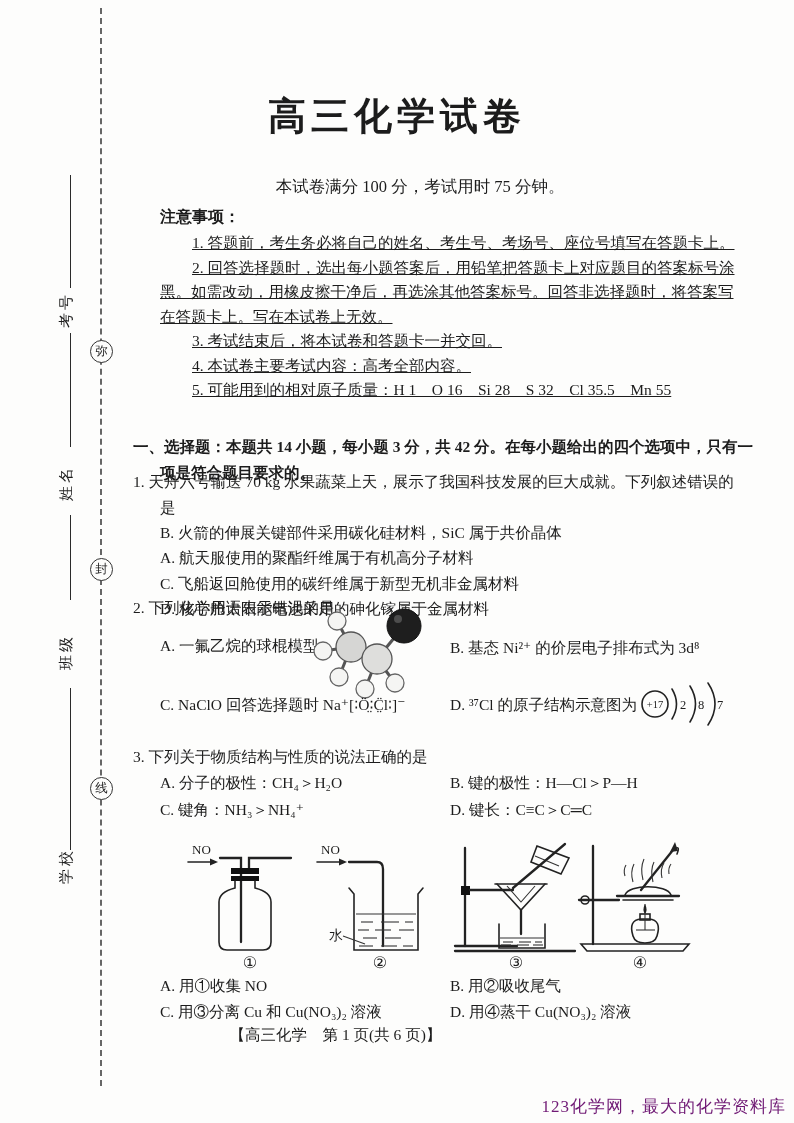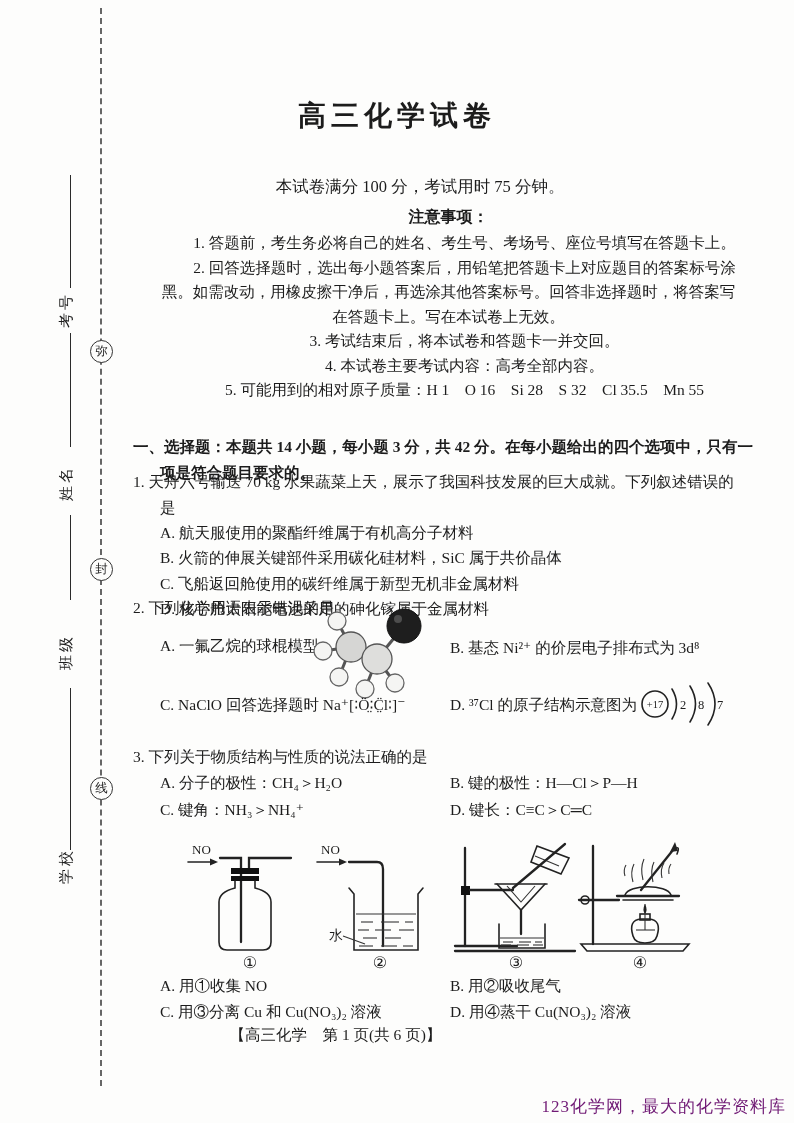--- a/index.html
+++ b/index.html
@@ -11,26 +11,26 @@
   }
   
   .seal-line{position:absolute;left:100px;top:8px;height:1078px;width:0;border-left:2px dashed #666;}
   .seal-circle{position:absolute;left:90px;width:21px;height:21px;border:1.5px solid #333;border-radius:50%;
     background:#fdfdfc;text-align:center;line-height:21px;font-size:12.5px;z-index:2;}
   .field-label{position:absolute;left:43px;width:42px;height:20px;text-align:center;font-size:15px;
     letter-spacing:3px;transform:rotate(-90deg);white-space:nowrap;}
   .field-line{position:absolute;left:70px;width:0;border-left:1.5px solid #2a2a2a;}
   
   .title{position:absolute;left:0;top:94px;width:794px;text-align:center;
-    font-size:28px;font-weight:bold;letter-spacing:5px;line-height:44px;}
+    font-size:38px;font-weight:bold;letter-spacing:5px;line-height:44px;}
   .subtitle{position:absolute;left:133px;top:174px;width:574px;text-align:center;font-size:16.5px;}
   
-  .notice{position:absolute;left:133px;top:204px;width:604px;text-align:center;}
+  .notice{position:absolute;left:133px;top:204px;width:604px;}
   .notice-heading{font-weight:bold;font-size:16px;margin:0 0 2px 27px;line-height:25px;}
-  .notice-item{margin:0 0 0 27px;text-indent:32px;line-height:24.5px;}
+  .notice-item{margin:0 0 0 27px;text-indent:32px;line-height:24.5px;text-decoration:underline;}
   
   .hang{padding-left:27px;text-indent:-27px;line-height:25.5px;}
   .section-header{position:absolute;left:133px;top:421px;width:604px;font-weight:bold;margin-top:13px;}
   .q1{position:absolute;left:133px;top:469px;width:604px;}
   .q1 .opt{margin-left:27px;line-height:25.4px;}
   .q2{position:absolute;left:133px;top:595px;width:640px;height:148px;}
   .q2 .abs{position:absolute;white-space:nowrap;}
   .q3{position:absolute;left:133px;top:744px;width:640px;height:78px;}
   .q3 .abs{position:absolute;white-space:nowrap;}
   .q4{position:absolute;left:133px;top:818px;width:640px;height:212px;}
@@ -81,22 +81,22 @@
     <p class="notice-item">2. 回答选择题时，选出每小题答案后，用铅笔把答题卡上对应题目的答案标号涂黑。如需改动，用橡皮擦干净后，再选涂其他答案标号。回答非选择题时，将答案写在答题卡上。写在本试卷上无效。</p>
     <p class="notice-item">3. 考试结束后，将本试卷和答题卡一并交回。</p>
     <p class="notice-item">4. 本试卷主要考试内容：高考全部内容。</p>
     <p class="notice-item">5. 可能用到的相对原子质量：H 1　O 16　Si 28　S 32　Cl 35.5　Mn 55</p>
   </div>
 
   <div class="section-header hang">一、选择题：本题共 14 小题，每小题 3 分，共 42 分。在每小题给出的四个选项中，只有一项是符合题目要求的。</div>
 
   <div class="q1">
     <div class="hang">1. 天舟六号输送 70 kg 水果蔬菜上天，展示了我国科技发展的巨大成就。下列叙述错误的是</div>
+    <div class="opt">B. 火箭的伸展关键部件采用碳化硅材料，SiC 属于共价晶体</div>
     <div class="opt">A. 航天服使用的聚酯纤维属于有机高分子材料</div>
-    <div class="opt">B. 火箭的伸展关键部件采用碳化硅材料，SiC 属于共价晶体</div>
     <div class="opt">C. 飞船返回舱使用的碳纤维属于新型无机非金属材料</div>
     <div class="opt">D. 核心舱太阳能电池采用的砷化镓属于金属材料</div>
   </div>
 
   <div class="q2">
     <div class="abs" style="left:0;top:0;">2. 下列化学用语表示错误的是</div>
     <div class="abs" style="left:27px;top:38px;">A. 一氟乙烷的球棍模型：</div>
 
     <svg class="abs" style="left:178px;top:4px;" width="118" height="100" viewBox="0 0 118 100">
       <g stroke="#555" stroke-width="3">

